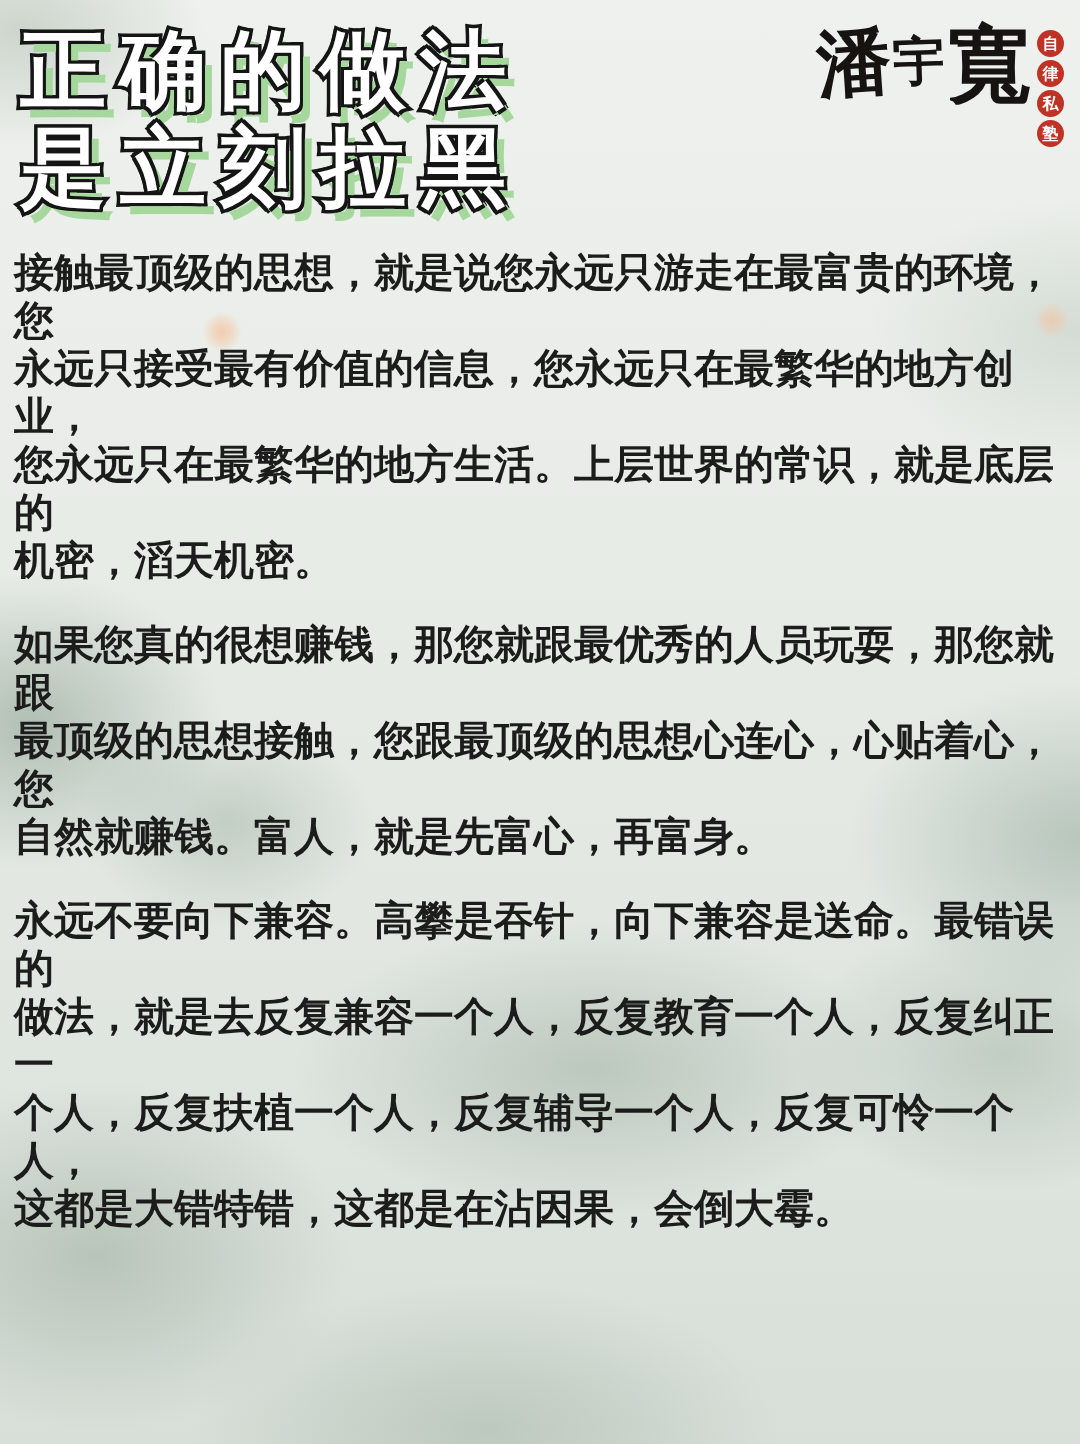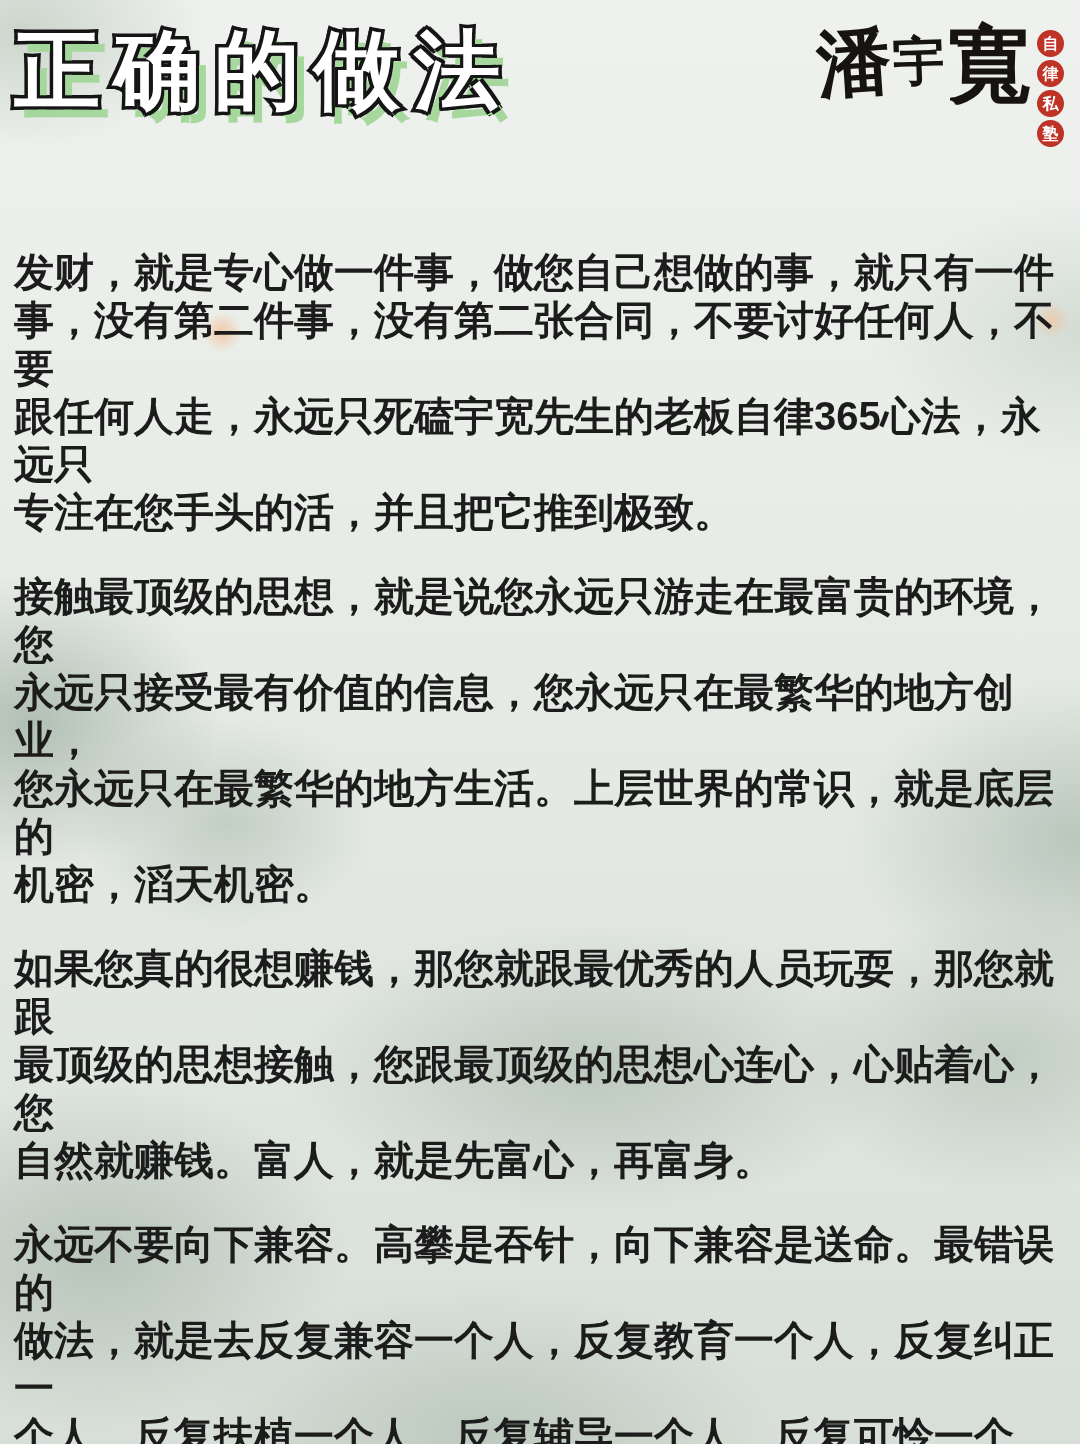--- a/index.html
+++ b/index.html
@@ -19,21 +19,21 @@
       radial-gradient(ellipse 330px 230px at 100% 58%, rgba(120,148,130,.40), rgba(120,148,130,0) 70%),
       radial-gradient(ellipse 430px 210px at 55% 74%, rgba(125,148,130,.36), rgba(125,148,130,0) 70%),
       radial-gradient(ellipse 300px 200px at 93% 73%, rgba(135,158,140,.34), rgba(135,158,140,0) 70%),
       radial-gradient(ellipse 360px 250px at 9% 87%, rgba(120,142,124,.36), rgba(120,142,124,0) 70%),
       radial-gradient(ellipse 420px 210px at 45% 99%, rgba(130,152,134,.32), rgba(130,152,134,0) 70%),
       linear-gradient(180deg,#eef1ed 0%,#e8ece7 38%,#dee4de 78%,#d8dfd8 100%);
   }
   .page{position:absolute;inset:0;}
 
   
-  header{position:relative;padding:22px 0 0 14px;height:200px;}
+  header{position:relative;padding:22px 0 0 20px;height:200px;}
   h1{margin:0;}
   .t-line{
     display:block;
     font-size:86px;
     line-height:97px;
     font-weight:900;
     letter-spacing:14px;
     color:#ffffff;
     -webkit-text-stroke:7px #151515;
     paint-order:stroke fill;
@@ -77,40 +77,37 @@
   }
 </style>
 </head>
 <body>
 
 <div class="page">
 
   <header>
     <h1>
       <span class="t-line">正确的做法</span>
+      <span class="t-line">是立刻拉黑</span>
     </h1>
 
     <div class="logo">
       <span class="logo-char lg-1">潘</span>
       <span class="logo-char lg-2">宇</span>
       <span class="logo-char lg-3">寬</span>
       <div class="seal-col">
         <span class="seal">自</span>
         <span class="seal">律</span>
         <span class="seal">私</span>
         <span class="seal">塾</span>
       </div>
     </div>
   </header>
 
   <main>
-    <p class="para">发财，就是专心做一件事，做您自己想做的事，就只有一件
-事，没有第二件事，没有第二张合同，不要讨好任何人，不要
-跟任何人走，永远只死磕宇宽先生的老板自律365心法，永远只
-专注在您手头的活，并且把它推到极致。</p>
     <p class="para">接触最顶级的思想，就是说您永远只游走在最富贵的环境，您
 永远只接受最有价值的信息，您永远只在最繁华的地方创业，
 您永远只在最繁华的地方生活。上层世界的常识，就是底层的
 机密，滔天机密。</p>
     <p class="para">如果您真的很想赚钱，那您就跟最优秀的人员玩耍，那您就跟
 最顶级的思想接触，您跟最顶级的思想心连心，心贴着心，您
 自然就赚钱。富人，就是先富心，再富身。</p>
     <p class="para">永远不要向下兼容。高攀是吞针，向下兼容是送命。最错误的
 做法，就是去反复兼容一个人，反复教育一个人，反复纠正一
 个人，反复扶植一个人，反复辅导一个人，反复可怜一个人，

